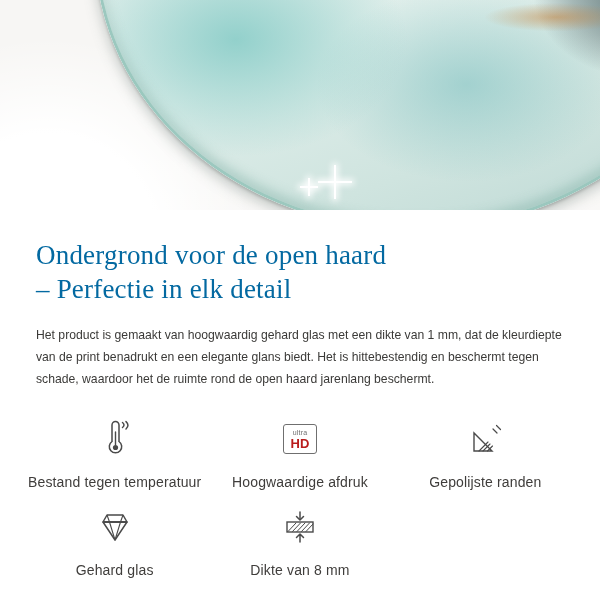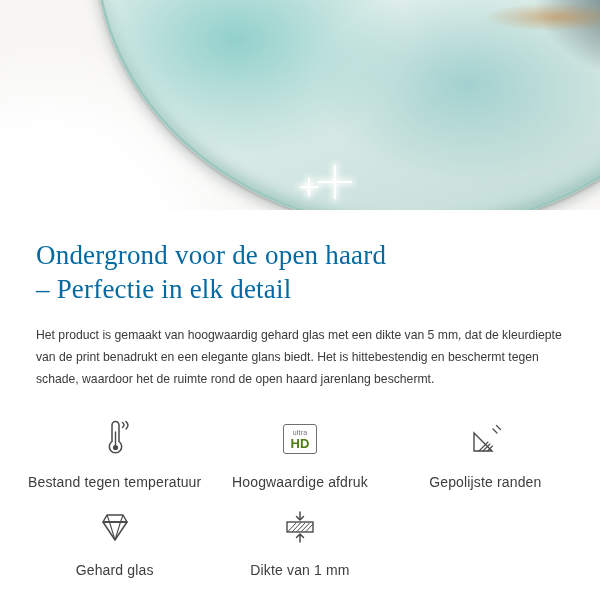--- a/index.html
+++ b/index.html
@@ -158,21 +158,21 @@
   .ico { display:block; }
   .ultrahd {
     width: 34px; height: 30px;
     border: 1.6px solid #6f6f6f;
     border-radius: 3px;
     display:flex; flex-direction:column;
     align-items:center; justify-content:center;
     line-height: 1;
   }
   .ultrahd .u { font-size: 7px; color:#6f6f6f; letter-spacing:.2px; }
-  .ultrahd .hd { font-size: 13px; font-weight: 700; color:#4d7c0f; margin-top:1px; }
+  .ultrahd .hd { font-size: 13px; font-weight: 700; color:#b91c1c; margin-top:1px; }
 </style>
 </head>
 <body>
 
 <div class="page">
 
   <div class="hero">
     <div class="hero-bg"></div>
     <div class="glass-disc">
       <div class="marble"></div>
@@ -182,21 +182,21 @@
     </div>
     <div class="sparkle"></div>
     <div class="sparkle sparkle-2"></div>
   </div>
 
   <div class="content">
     <h1 class="title">
       <span class="line">Ondergrond voor de open haard</span>
       <span class="line">– Perfectie in elk detail</span>
     </h1>
-    <p class="body">Het product is gemaakt van hoogwaardig gehard glas met een dikte van 5 mm, dat de kleurdiepte van de print benadrukt en een elegante glans biedt. Het is hittebestendig en beschermt tegen schade, waardoor het de ruimte rond de open haard jarenlang beschermt.</p>
+    <p class="body">Het product is gemaakt van hoogwaardig gehard glas met een dikte van 1 mm, dat de kleurdiepte van de print benadrukt en een elegante glans biedt. Het is hittebestendig en beschermt tegen schade, waardoor het de ruimte rond de open haard jarenlang beschermt.</p>
   </div>
 
   <div class="features">
 
     <div class="feature">
       <div class="icon-wrap">
         <svg class="ico" width="40" height="42" viewBox="0 0 40 42" fill="none" stroke="#4a4a4a" stroke-width="1.5" stroke-linecap="round">
           <path d="M17 7a3.5 3.5 0 0 1 7 0v16.5a6.2 6.2 0 1 1-7 0V7z"></path>
           <circle cx="20.5" cy="29.5" r="2.6" fill="#4a4a4a" stroke="none"></circle>
           <path d="M20.5 27V14" stroke-width="1.4"></path>
@@ -246,17 +246,17 @@
       <div class="icon-wrap">
         <svg class="ico" width="42" height="36" viewBox="0 0 42 36" fill="none" stroke="#4a4a4a" stroke-width="1.5" stroke-linecap="round">
           <path d="M21 3v7"></path>
             <path d="M17.5 7.5L21 11l3.5-3.5" stroke-linejoin="round"></path>
           <path d="M21 33v-7"></path>
             <path d="M17.5 28.5L21 25l3.5 3.5" stroke-linejoin="round"></path>
           <rect x="8" y="13" width="26" height="10" stroke-width="1.4"></rect>
           <path d="M9 22.5l8-8.5M13.5 22.5l8-8.5M18 22.5l8-8.5M22.5 22.5l8-8.5M27 22.5l7-7.5" stroke-width="1"></path>
         </svg>
       </div>
-      <div class="caption">Dikte van 1 mm</div>
+      <div class="caption">Dikte van 8 mm</div>
     </div>
 
   </div>
 </div>
 
 </body></html>

